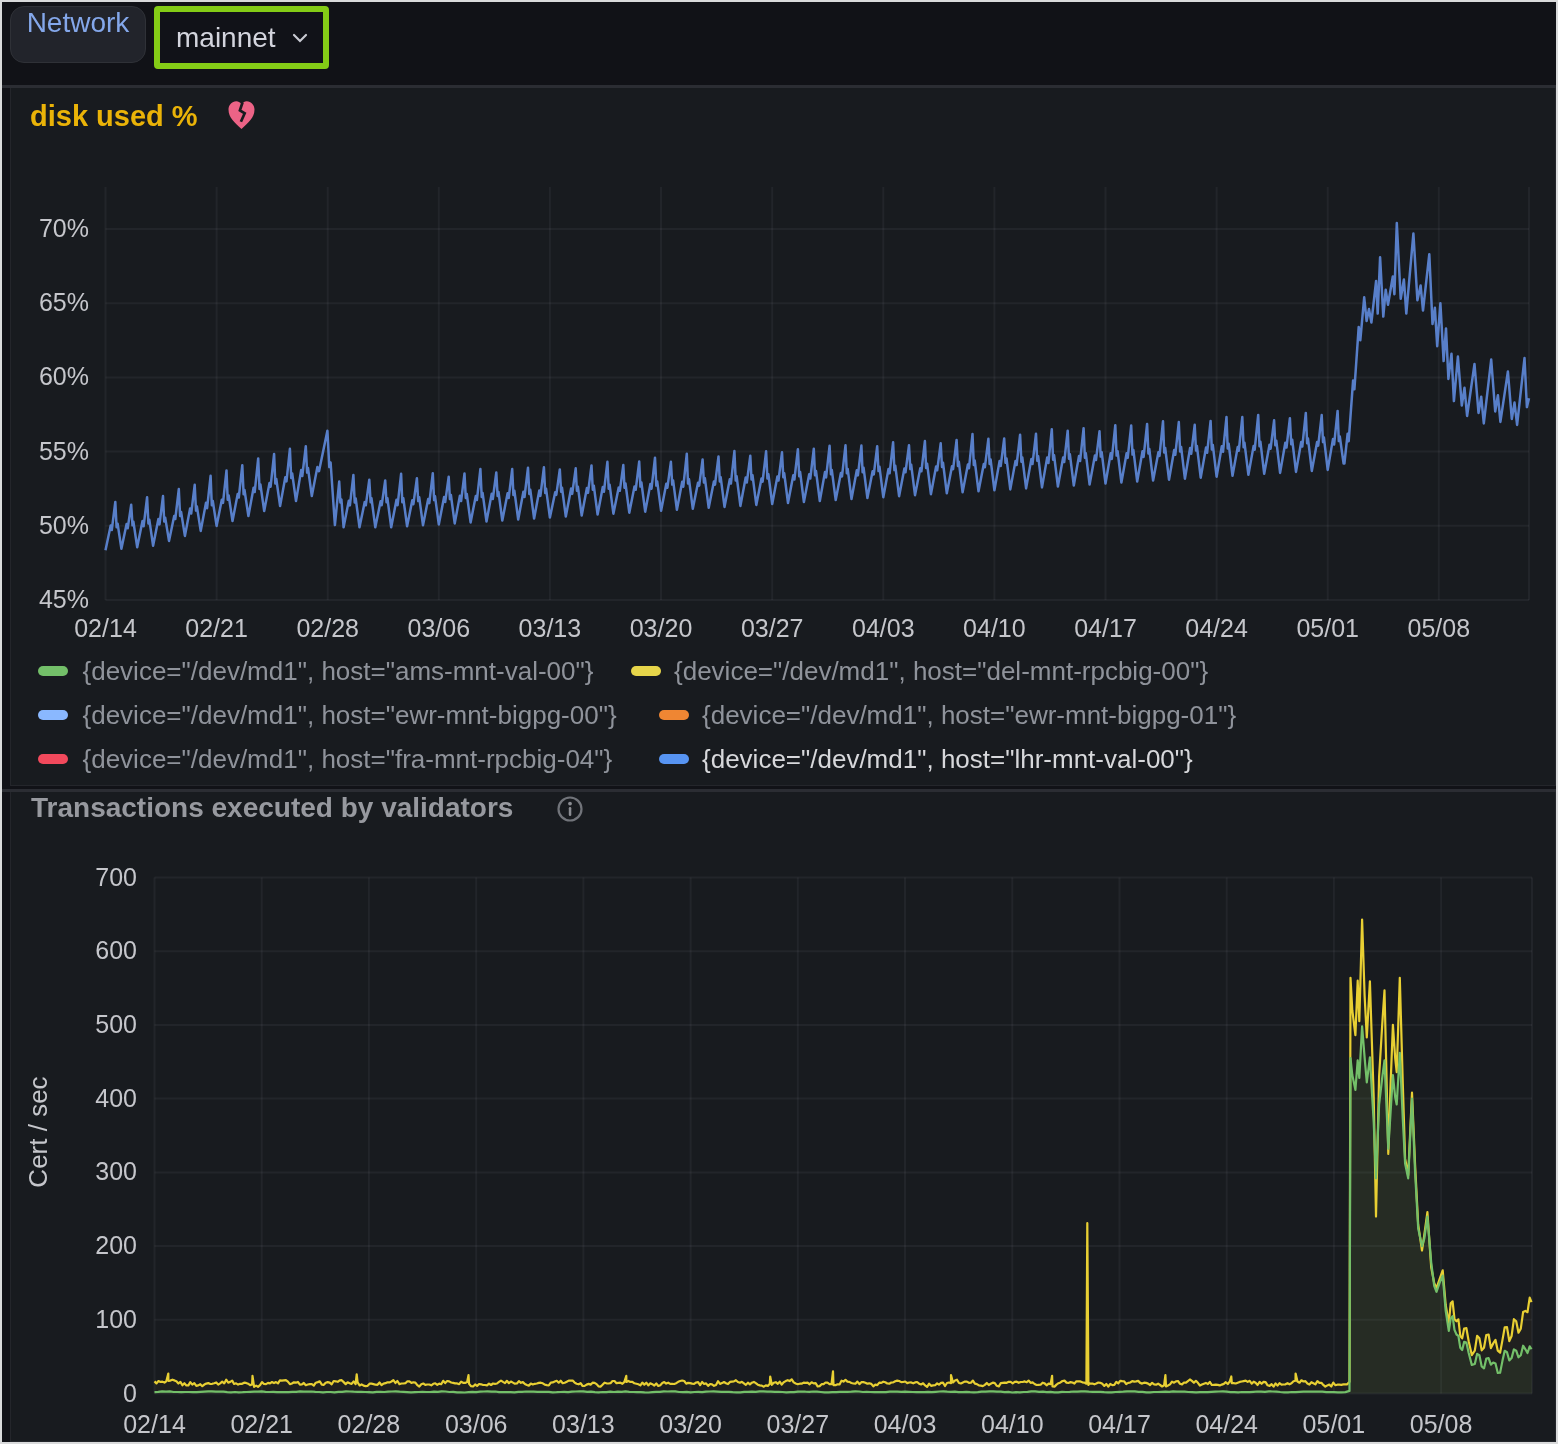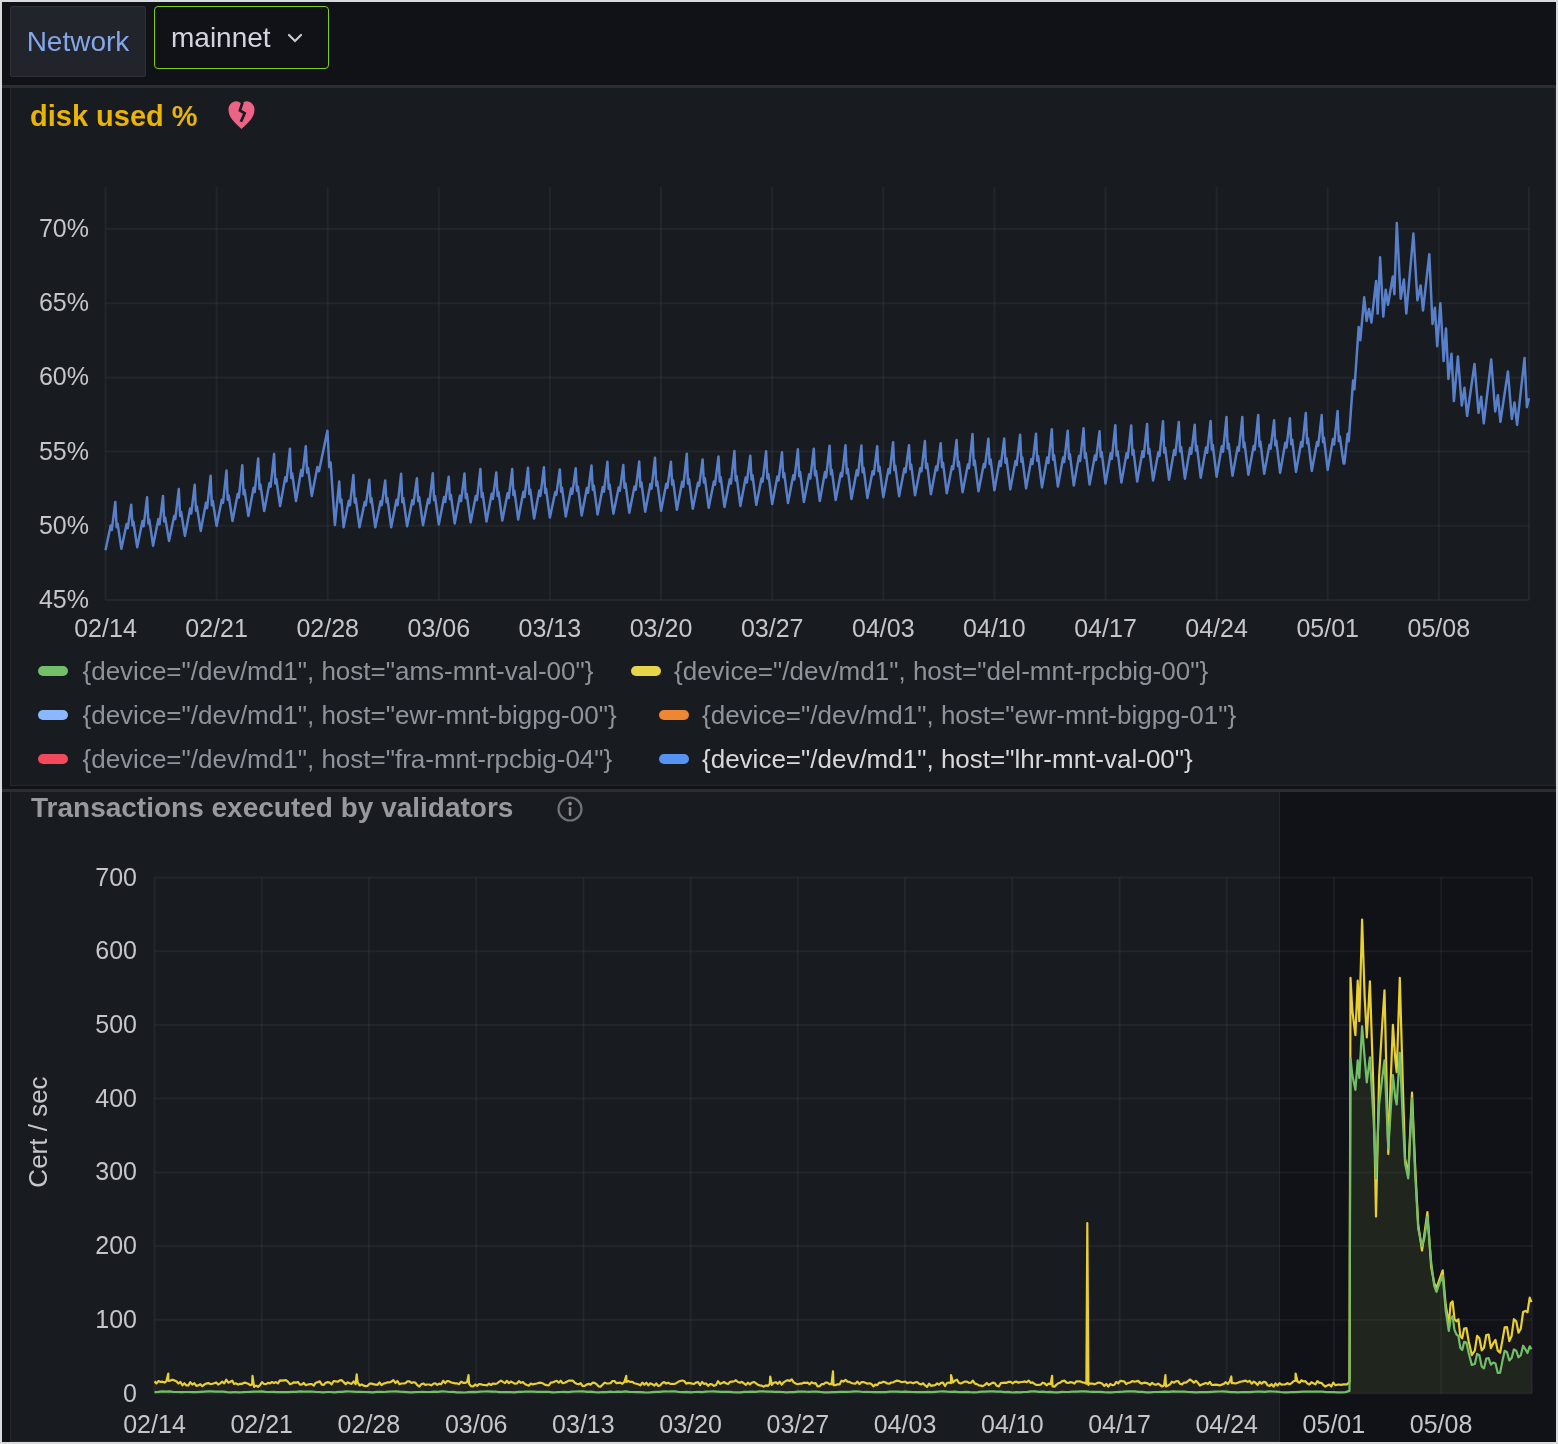--- a/index.html
+++ b/index.html
@@ -3,24 +3,24 @@
 <style>
 *{margin:0;padding:0;box-sizing:border-box;}
 html,body{width:1558px;height:1444px;background:#111217;font-family:"Liberation Sans",sans-serif;overflow:hidden;}
 .frame{position:absolute;left:0;top:0;width:1558px;height:1444px;border:2px solid #d9dadb;pointer-events:none;z-index:50;}
 .panel{position:absolute;background:#181b1f;border:1px solid #24262b;}
 </style></head>
 <body>
 <div class="frame"></div>
 <div style="position:absolute;left:2px;top:84.5px;width:1554px;height:3px;background:#2b2d33;z-index:5;"></div>
 <div style="position:absolute;left:2px;top:789px;width:1554px;height:3px;background:#2b2d33;z-index:5;"></div>
-<div style="position:absolute;left:10px;top:6px;width:136px;height:71px;background:#22242b;border:1px solid #2f3137;border-radius:2px;display:flex;align-items:center;justify-content:center;">
+<div style="position:absolute;left:10px;top:6px;width:136px;height:57px;background:#22242b;border:1px solid #2f3137;border-radius:14px;display:flex;align-items:flex-start;justify-content:center;">
   <span style="color:#84a7ea;font-size:28px;font-weight:500;">Network</span>
 </div>
-<div style="position:absolute;left:154px;top:6px;width:175px;height:63px;background:#111218;border:1px solid #84cc16;border-radius:4px;display:flex;align-items:center;padding-left:16px;">
+<div style="position:absolute;left:154px;top:6px;width:175px;height:63px;background:#111218;border:6px solid #84cc16;border-radius:4px;display:flex;align-items:center;padding-left:16px;">
   <span style="color:#d3d4dd;font-size:28px;font-weight:500;">mainnet</span>
     <svg width="16" height="10" viewBox="0 0 16 10" style="margin-left:16px;">
 <polyline points="2,2 8,8 14,2" fill="none" stroke="#c9cad2" stroke-width="2.2" stroke-linecap="round"></polyline>
 </svg>
 </div>
 
 <div class="panel" style="left:10px;top:86px;width:1546px;height:700px;">
   <div style="position:absolute;left:19px;top:13px;font-size:29px;font-weight:600;color:#eab308;">disk used %</div>
   <svg width="29" height="33" viewBox="0 0 29 33" style="position:absolute;left:216px;top:11px;">
 <path d="M14.5 31 C8 25 1.5 19.7 1.5 11.5 C1.5 7 5 3.2 9.2 3.2 C11.6 3.2 13.6 4.5 14.5 6.3 C15.4 4.5 17.4 3.2 19.8 3.2 C24 3.2 27.5 7 27.5 11.5 C27.5 19.7 21 25 14.5 31 Z" fill="#ec6386"></path>
@@ -87,21 +87,21 @@
     <div style="position:absolute;left:26.5px;top:651px;height:42px;display:flex;align-items:center;">
       <span style="width:30px;height:10px;border-radius:5px;background:#F2495C;margin-right:15px;flex:none;"></span>
       <span style="font-size:26px;color:#8f939b;white-space:nowrap;">{device="/dev/md1", host="fra-mnt-rpcbig-04"}</span>
     </div>
     <div style="position:absolute;left:648px;top:651px;height:42px;display:flex;align-items:center;">
       <span style="width:30px;height:10px;border-radius:5px;background:#5794F2;margin-right:13px;flex:none;"></span>
       <span style="font-size:26px;color:#d7d8db;white-space:nowrap;">{device="/dev/md1", host="lhr-mnt-val-00"}</span>
     </div>
 </div>
 
-<div class="panel" style="left:10px;top:790px;width:1270px;height:652px;">
+<div class="panel" style="left:10px;top:790px;width:1546px;height:652px;">
   <div style="position:absolute;left:20px;top:1px;font-size:28px;font-weight:600;color:#97999f;">Transactions executed by validators</div>
   <svg width="30" height="30" viewBox="0 0 30 30" style="position:absolute;left:544px;top:3px;">
 <circle cx="15" cy="15" r="11.5" fill="none" stroke="#71747a" stroke-width="2.2"></circle>
 <circle cx="15" cy="9.6" r="1.9" fill="#8b8d93"></circle>
 <rect x="13.8" y="13" width="2.5" height="9" rx="1.2" fill="#8b8d93"></rect>
 </svg>
   <svg width="1546" height="652" viewBox="0 0 1546 652" style="position:absolute;left:0;top:0;" font-family="Liberation Sans,sans-serif">
       <line x1="143.5" y1="602.5" x2="1521.0" y2="602.5" stroke="rgba(204,204,220,0.06)" stroke-width="2"></line>
       <text x="126" y="610.5" text-anchor="end" font-size="25" fill="#c5c6cb">0</text>
       <line x1="143.5" y1="528.8" x2="1521.0" y2="528.8" stroke="rgba(204,204,220,0.06)" stroke-width="2"></line>

